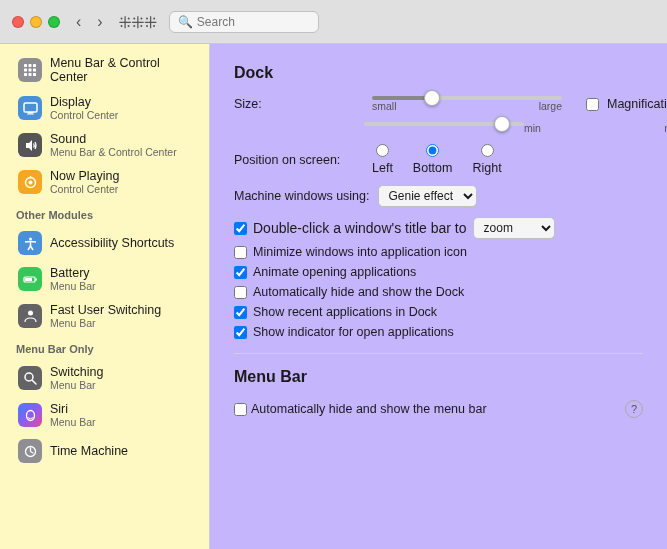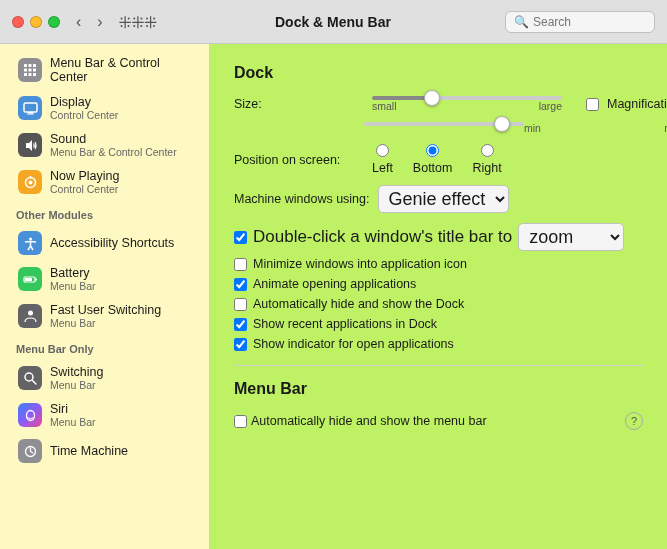--- a/index.html
+++ b/index.html
@@ -141,21 +141,21 @@
       display: flex;
       align-items: center;
       padding: 5px 12px;
       cursor: pointer;
       gap: 8px;
       border-radius: 6px;
       margin: 1px 6px;
     }
     .panel {
       flex: 1;
-      background: #bef264;
+      background: #c4b5fd;
       overflow-y: auto;
       padding: 20px 24px;
     }
     .section-title {
       font-size: 16px;
       font-weight: 600;
       color: #1a1a1a;
       margin-bottom: 14px;
     }
     .setting-row {
@@ -222,36 +222,36 @@
       display: flex;
       align-items: center;
       gap: 8px;
       margin-bottom: 10px;
     }
     .minimize-label {
       font-size: 12.5px;
       color: #1a1a1a;
     }
     select {
-      font-size: 18px;
+      font-size: 12px;
       padding: 2px 6px;
       border-radius: 5px;
       border: 1px solid #c0c0c0;
       background: #f5f5f5;
       color: #1a1a1a;
       cursor: pointer;
     }
     .double-click-row {
       display: flex;
       align-items: center;
       gap: 6px;
       margin-bottom: 6px;
       flex-wrap: wrap;
     }
-    .double-click-row label { font-size: 17px; color: #1a1a1a; }
+    .double-click-row label { font-size: 14px; color: #1a1a1a; }
     .divider {
       border: none;
       border-top: 1px solid #d0d0d0;
       margin: 14px 0;
     }
     .menu-bar-section { margin-top: 4px; }
     .question-btn {
       background: none;
       border: 1px solid #aaa;
       border-radius: 50%;
@@ -285,21 +285,20 @@
 
 <div class="title-bar">
   <div class="traffic-lights">
     <div class="traffic-light tl-close"></div>
     <div class="traffic-light tl-minimize"></div>
     <div class="traffic-light tl-maximize"></div>
   </div>
   <button class="nav-btn">‹</button>
   <button class="nav-btn">›</button>
   <button class="grid-btn">⁜⁜⁜</button>
-  <div class="window-title">Dock &amp; Menu Bar</div>
   <div class="search-box">
     <span class="search-icon-char">🔍</span>
     <input type="text" placeholder="Search" style="">
   </div>
 </div>
 
 <div class="main-content">
 
   <div class="sidebar">
 

